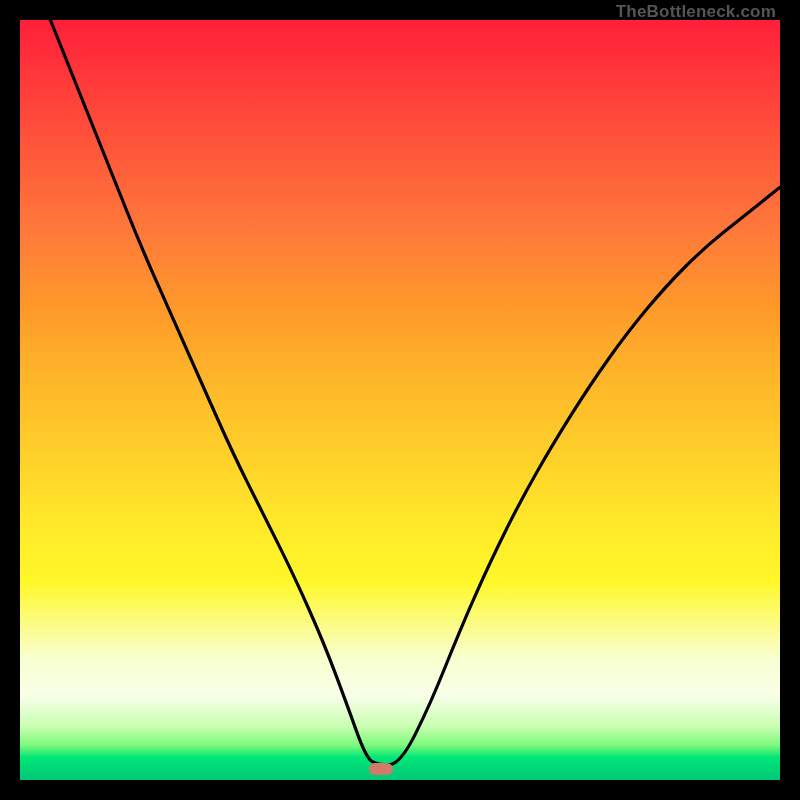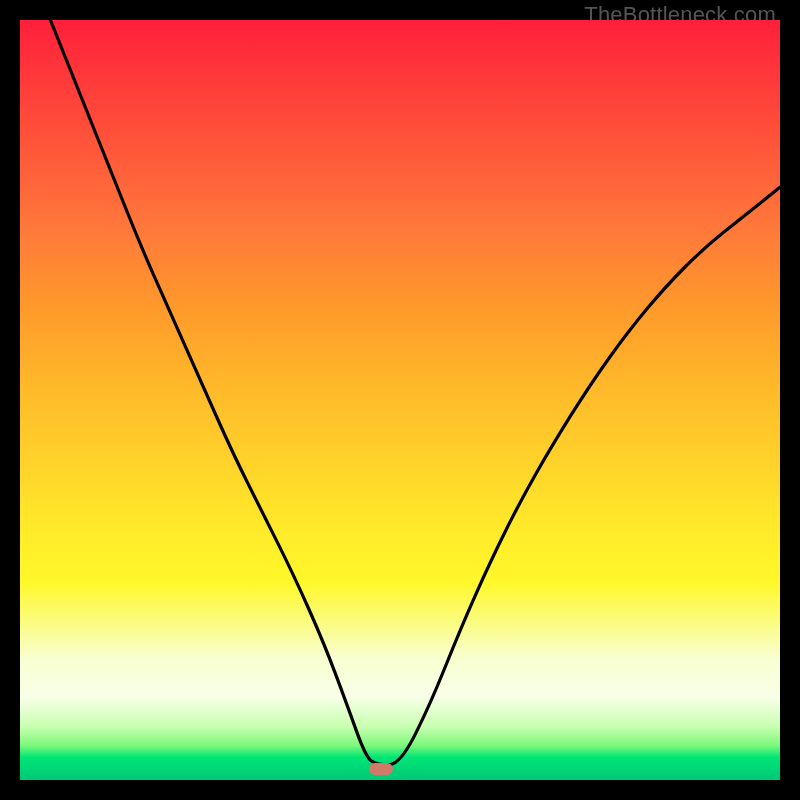--- a/index.html
+++ b/index.html
@@ -40,22 +40,22 @@
       #00e676 97%,
       #00c878 100%
     );
     overflow: hidden;
   }
   .watermark {
     position: absolute;
     top: 2px;
     right: 24px;
     color: #555;
-    font-size: 22px;
-    font-weight: 400;
+    font-size: 17px;
+    font-weight: 700;
     letter-spacing: 0.2px;
   }
   svg.curve {
     position: absolute;
     left: 0;
     top: 0;
     width: 760px;
     height: 760px;
   }
   .marker {

